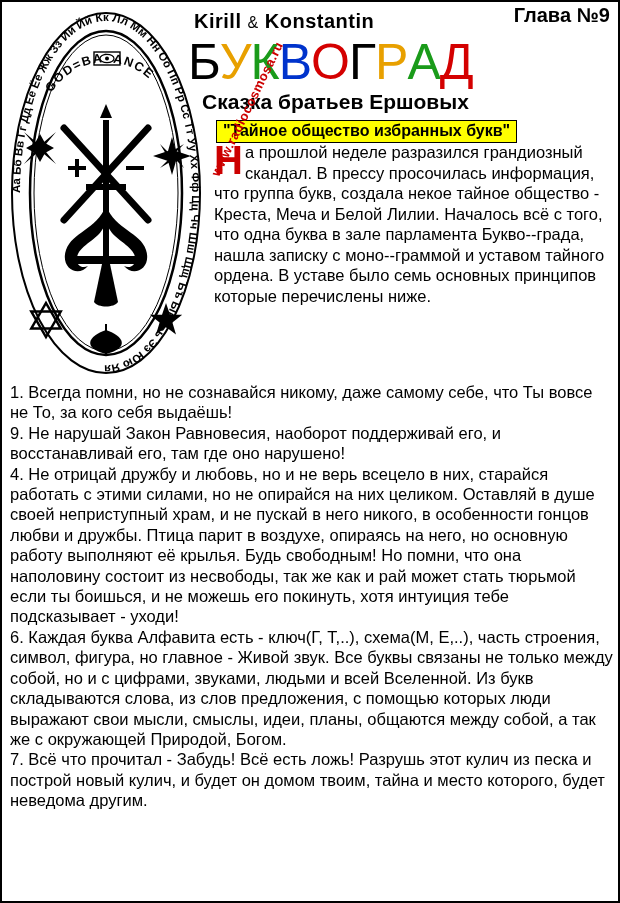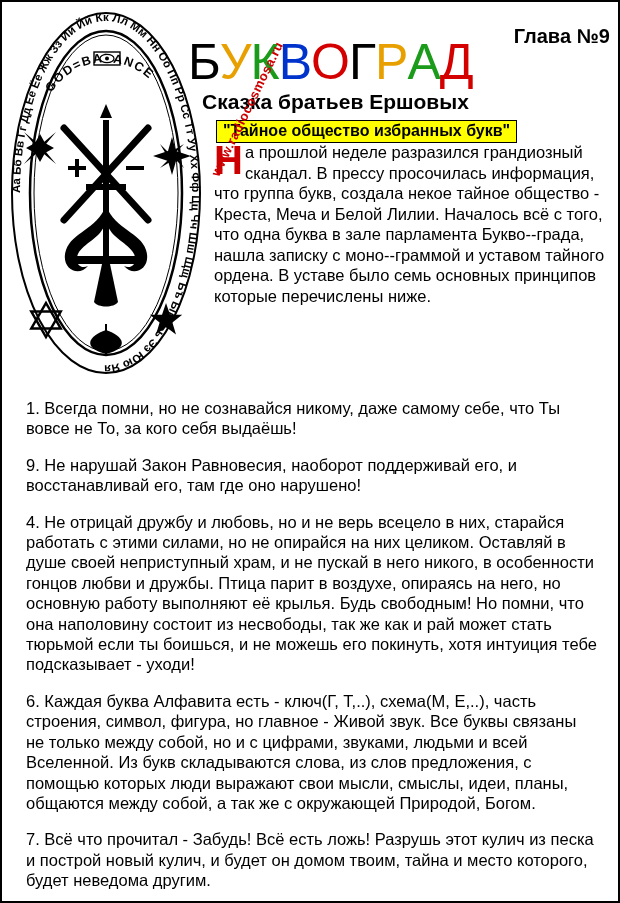--- a/index.html
+++ b/index.html
@@ -24,21 +24,21 @@
   }
 
   
   .header {
     position: relative;
     height: 140px;
   }
   .chapter {
     position: absolute;
     right: 8px;
-    top: 23px;
+    top: 2px;
     font-size: 20px;
     font-weight: bold;
     letter-spacing: 0px;
   }
   .authors {
     position: absolute;
     left: 192px;
     top: 8px;
     font-size: 20px;
     font-weight: bold;
@@ -126,33 +126,38 @@
   
   .body-text {
     position: absolute;
     left: 8px;
     top: 380px;
     width: 604px;
     font-size: 16.5px;
     line-height: 20.4px;
   }
   .body-text p {
-    margin: 16px;
+    margin: 0;
     padding: 0;
   }
 </style>
 </head>
 <body>
 
 <div class="page">
 
   <div class="header">
 
     <div class="chapter">Глава №9</div>
 
+    <div class="authors">
+      <span>Kirill</span>
+      <span class="amp">&amp;</span>
+      <span>Konstantin</span>
+    </div>
 
     <div class="bigtitle"><span style="color: rgb(0, 0, 0);">Б</span><span style="color: rgb(232, 160, 0);">У</span><span style="color: rgb(26, 155, 26);">К</span><span style="color: rgb(0, 51, 204);">В</span><span style="color: rgb(212, 0, 0);">О</span><span style="color: rgb(0, 0, 0);">Г</span><span style="color: rgb(232, 160, 0);">Р</span><span style="color: rgb(26, 155, 26);">А</span><span style="color: rgb(212, 0, 0);">Д</span></div>
 
     <div class="subtitle">Сказка братьев Ершовых</div>
 
     <div class="secret-line">"Тайное общество избранных букв"</div>
   </div>
 
   <div class="emblem">
     <svg width="196" height="370" viewBox="0 0 196 370" xmlns="http://www.w3.org/2000/svg">

